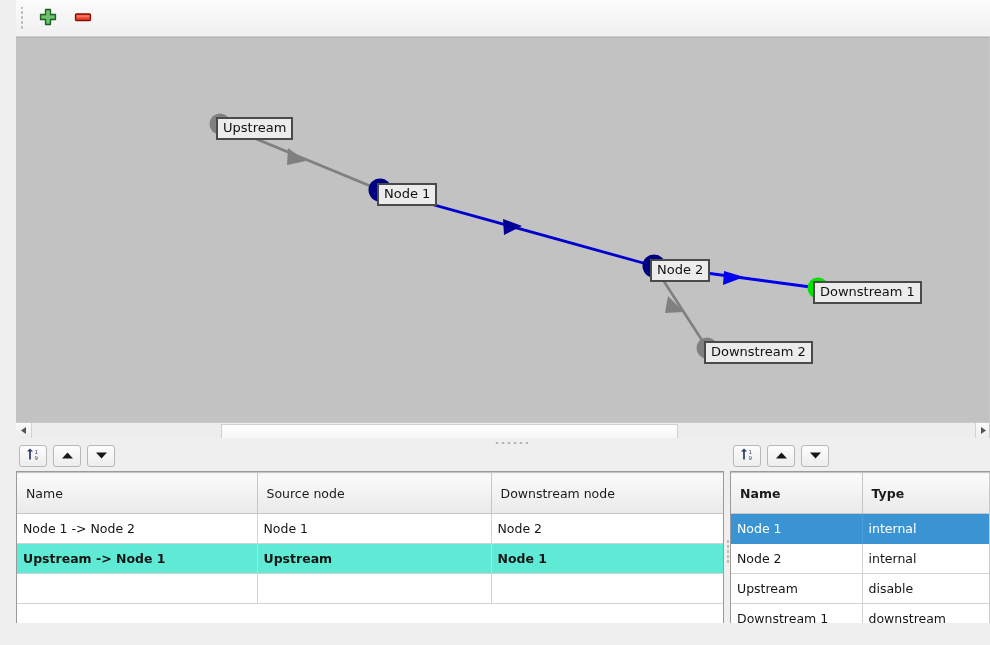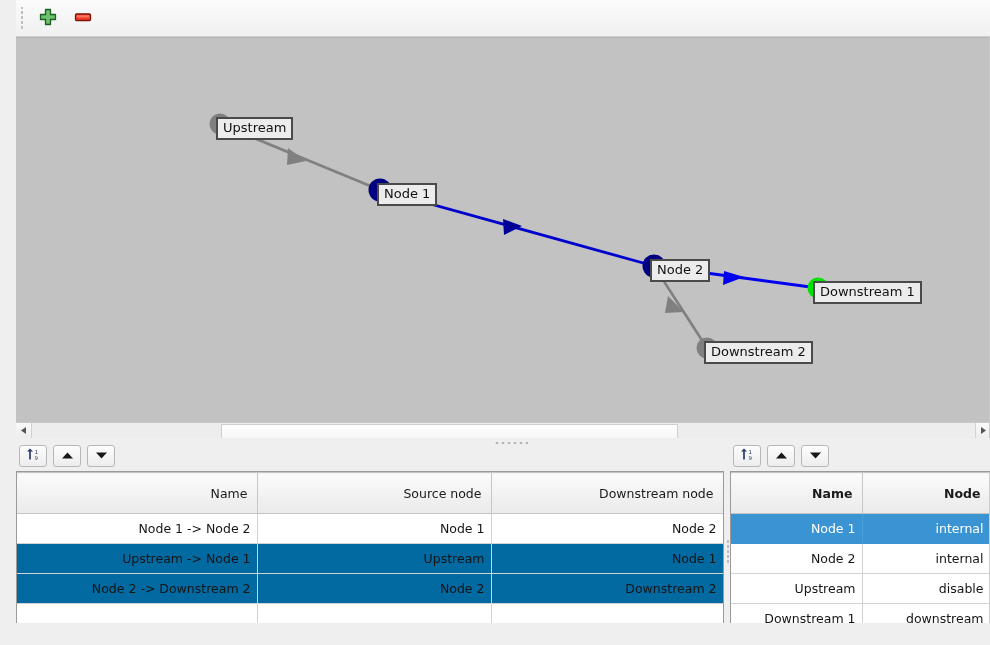--- a/index.html
+++ b/index.html
@@ -250,36 +250,35 @@
     background: #ffffff;
     font-size: 12.5px;
   }
   table.grid th {
     background: linear-gradient(#fbfbfb, #eaeaea);
     border: 1px solid #c6c6c6;
     border-left: none;
     height: 22px;
     font-weight: normal;
     color: #1a1a1a;
-    text-align: right;
+    text-align: left;
     padding: 9px;
   }
   .pane-right table.grid th { font-weight: bold; }
   table.grid td {
     border-bottom: 1px solid #d2d2d2;
     border-right: 1px solid #d2d2d2;
     height: 29px;
     padding: 0 6px;
     color: #151515;
     white-space: nowrap;
     overflow: hidden;
     text-overflow: ellipsis;
-    text-align: right;
-  }
-  tr.alt td { background: #0369a1; }
+  }
+  tr.alt td { background: #5eead4; font-weight: bold; }
   tr.sel td {
     background: #3a94d3;
     color: #ffffff;
     border-bottom: 1px solid #3a94d3;
     border-right: 1px solid #4aa0db;
   }
   .table-frame {
     border: 1px solid #9a9a9a;
     background: #fff;
     overflow: hidden;
@@ -487,25 +486,20 @@
             <tr>
               <td>Node 1 -&gt; Node 2</td>
               <td>Node 1</td>
               <td>Node 2</td>
             </tr>
             <tr class="alt">
               <td>Upstream -&gt; Node 1</td>
               <td>Upstream</td>
               <td>Node 1</td>
             </tr>
-            <tr class="alt">
-              <td>Node 2 -&gt; Downstream 2</td>
-              <td>Node 2</td>
-              <td>Downstream 2</td>
-            </tr>
             <tr>
               <td></td>
               <td></td>
               <td></td>
             </tr>
           </tbody>
         </table>
       </div>
     </div>
 
@@ -544,21 +538,21 @@
       <div class="table-frame">
         <table class="grid">
           <colgroup>
               <col style="width:131px">
               <col style="width:128px">
               <col style="width:15px">
             </colgroup>
           <thead>
             <tr>
               <th>Name</th>
-              <th>Node</th>
+              <th>Type</th>
               <th></th>
             </tr>
           </thead>
           <tbody>
             <tr class="sel">
               <td>Node 1</td>
               <td>internal</td>
               <td></td>
             </tr>
             <tr>

